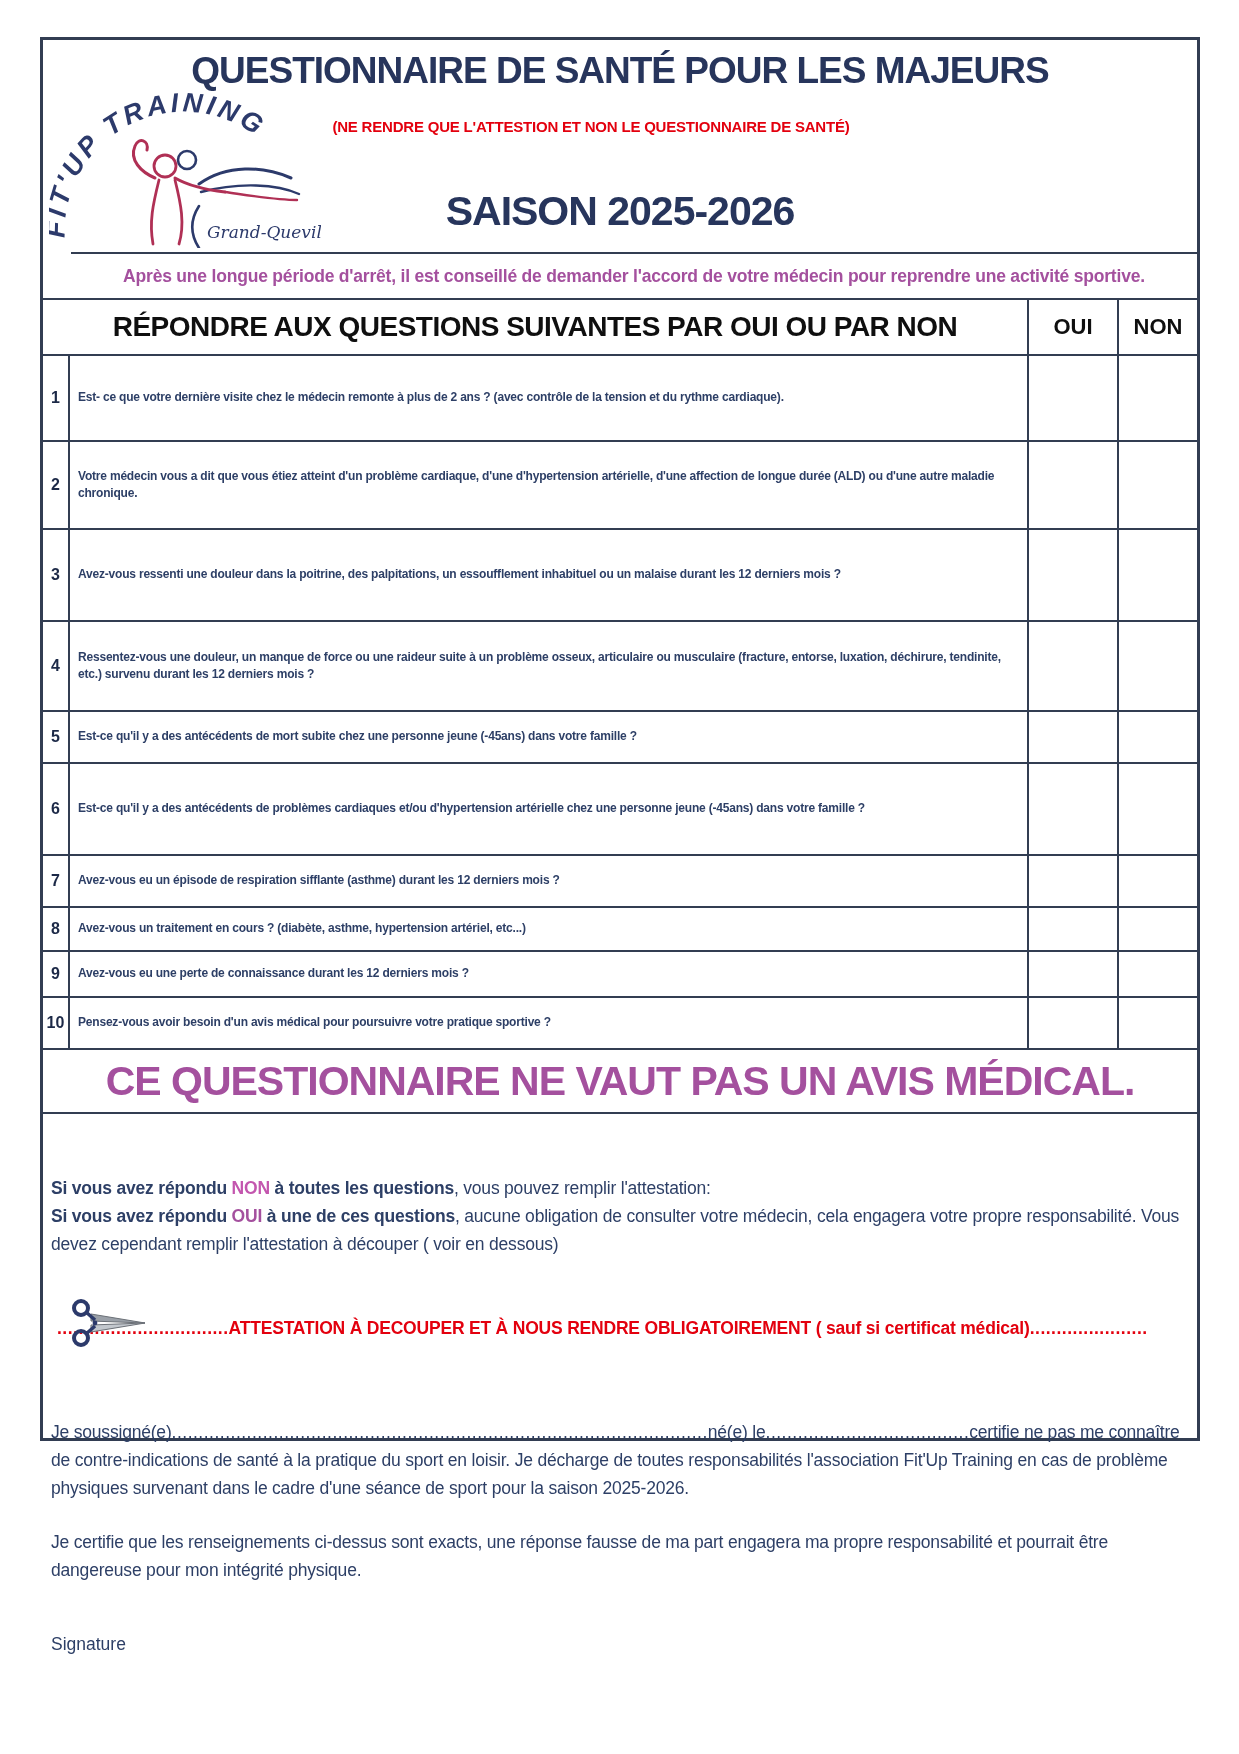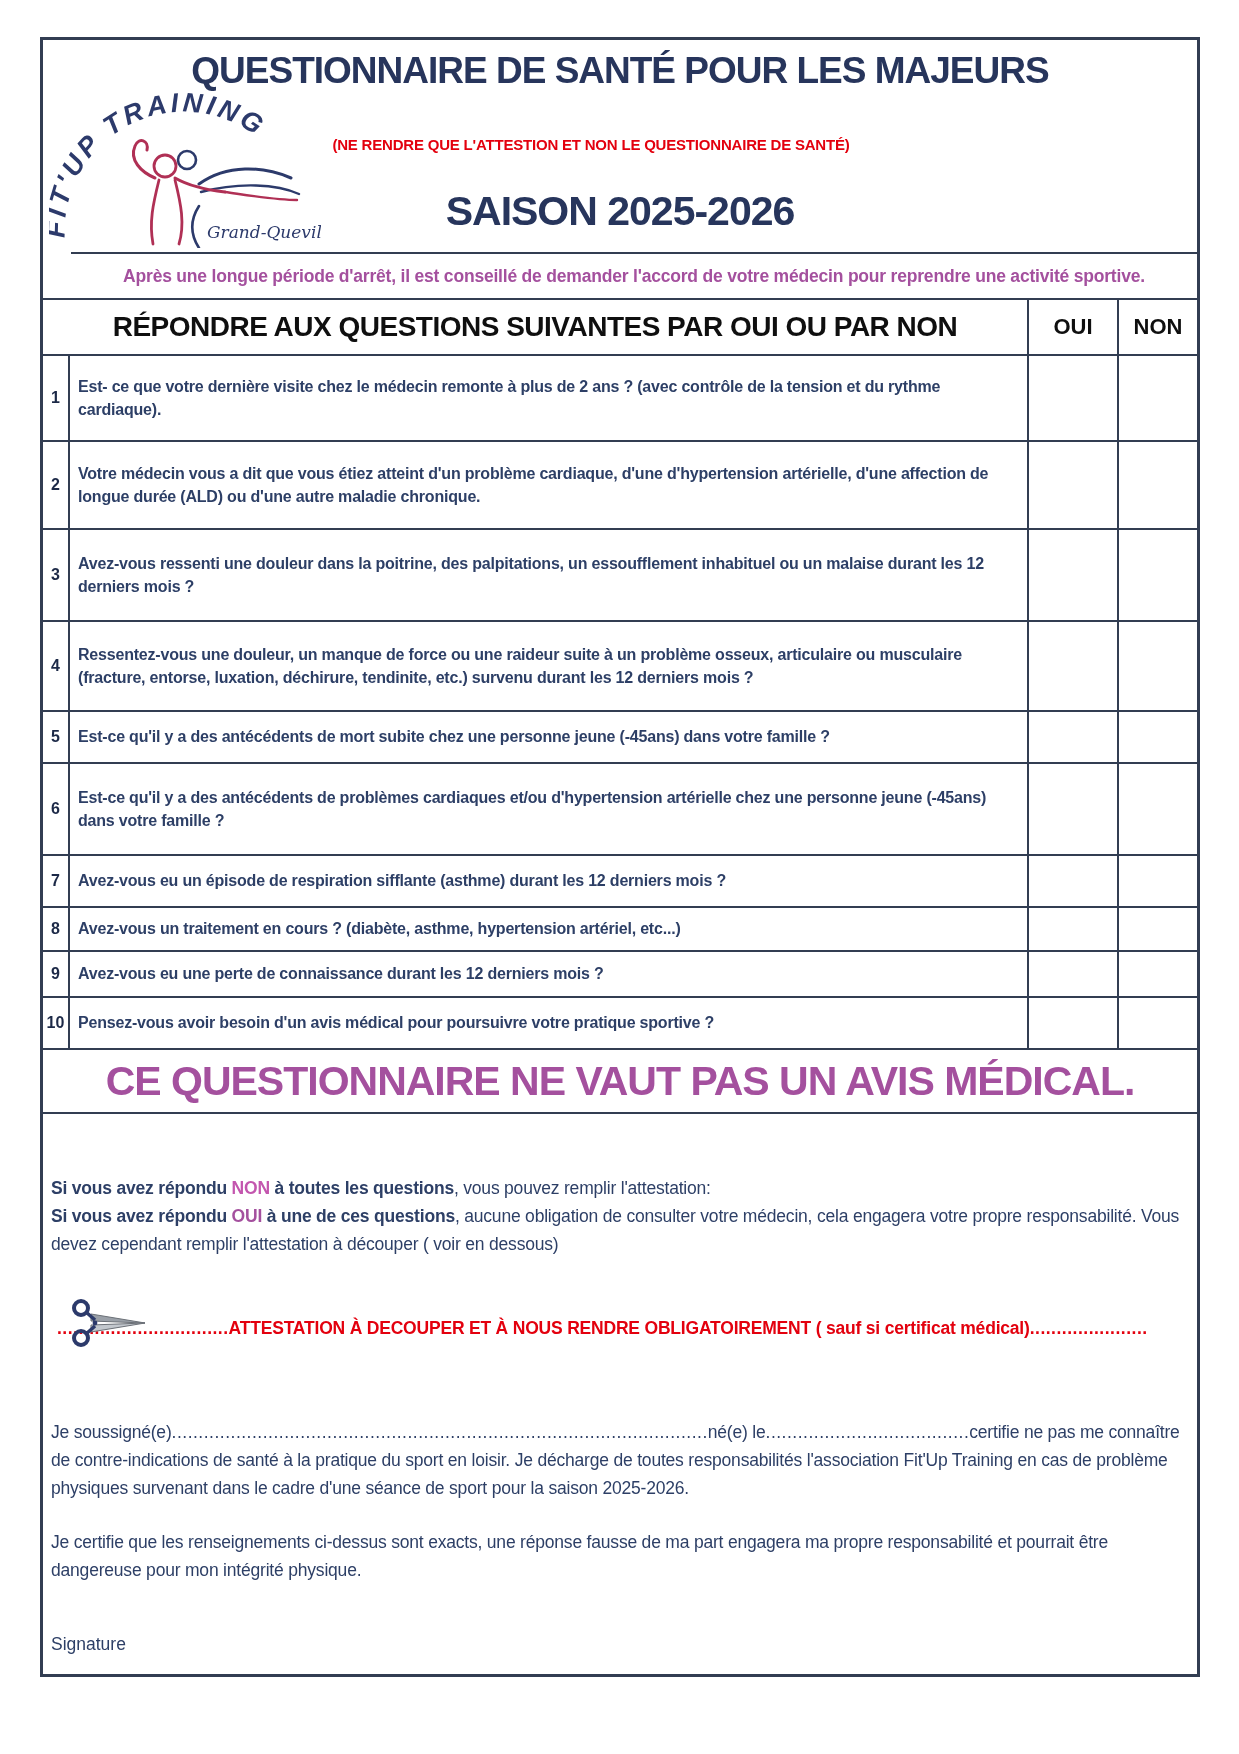--- a/index.html
+++ b/index.html
@@ -12,33 +12,33 @@
     --ink:#0f0f0f;
   }
   *{box-sizing:border-box;margin:0;padding:0;}
   html,body{background:#ffffff;}
   body{
     width:1239px;height:1754px;position:relative;
     font-family:"Liberation Sans","DejaVu Sans",sans-serif;
     color:var(--navy-text);
   }
   .page-frame{
-    position:absolute;left:40px;top:37px;width:1160px;height:1640px;
+    position:absolute;left:40px;top:37px;width:1160px;height:1404px;
     border:3px solid var(--border);
     display:flex;flex-direction:column;background:#fff;
   }
   
   .header{position:relative;height:212px;flex:none;}
   .doc-title{
     text-align:center;margin-top:10px;
     font-size:37px;font-weight:bold;letter-spacing:-1px;color:var(--navy);
   }
   .logo{position:absolute;left:6px;top:48px;}
   .red-note{
-    position:absolute;left:268px;top:96px;width:560px;text-align:center;
+    position:absolute;left:268px;top:78px;width:560px;text-align:center;
     font-size:15px;font-weight:bold;color:var(--red);letter-spacing:-0.2px;
   }
   .season{
     position:absolute;left:0;right:0;top:148px;text-align:center;
     font-size:41px;font-weight:bold;letter-spacing:-1px;color:var(--navy);
   }
   
   .advisory{
     flex:none;height:46px;border-top:2px solid var(--border);
     display:flex;align-items:center;justify-content:center;
@@ -47,21 +47,21 @@
   
   .qtable{flex:none;display:flex;flex-direction:column;}
   .trow{display:flex;border-top:2px solid var(--border);align-items:stretch;}
   .cell{display:flex;align-items:center;}
   .cell-num{
     flex:none;width:27px;justify-content:center;
     font-size:16px;font-weight:bold;color:#1c2947;border-right:2px solid var(--border);
   }
   .cell-q{
     flex:1;padding:4px 8px;
-    font-size:16px;font-weight:bold;color:var(--navy-text);line-height:1.45;
+    font-size:12px;font-weight:bold;color:var(--navy-text);line-height:1.45;
     border-right:2px solid var(--border);letter-spacing:-0.2px;
   }
   .cell-oui{flex:none;width:90px;border-right:2px solid var(--border);}
   .cell-non{flex:none;width:78px;}
   .thead{font-weight:bold;}
   .thead .cell-q{
     justify-content:center;text-align:right;
     font-size:28px;color:var(--ink);letter-spacing:-0.5px;
   }
   .thead .cell-oui,.thead .cell-non{

